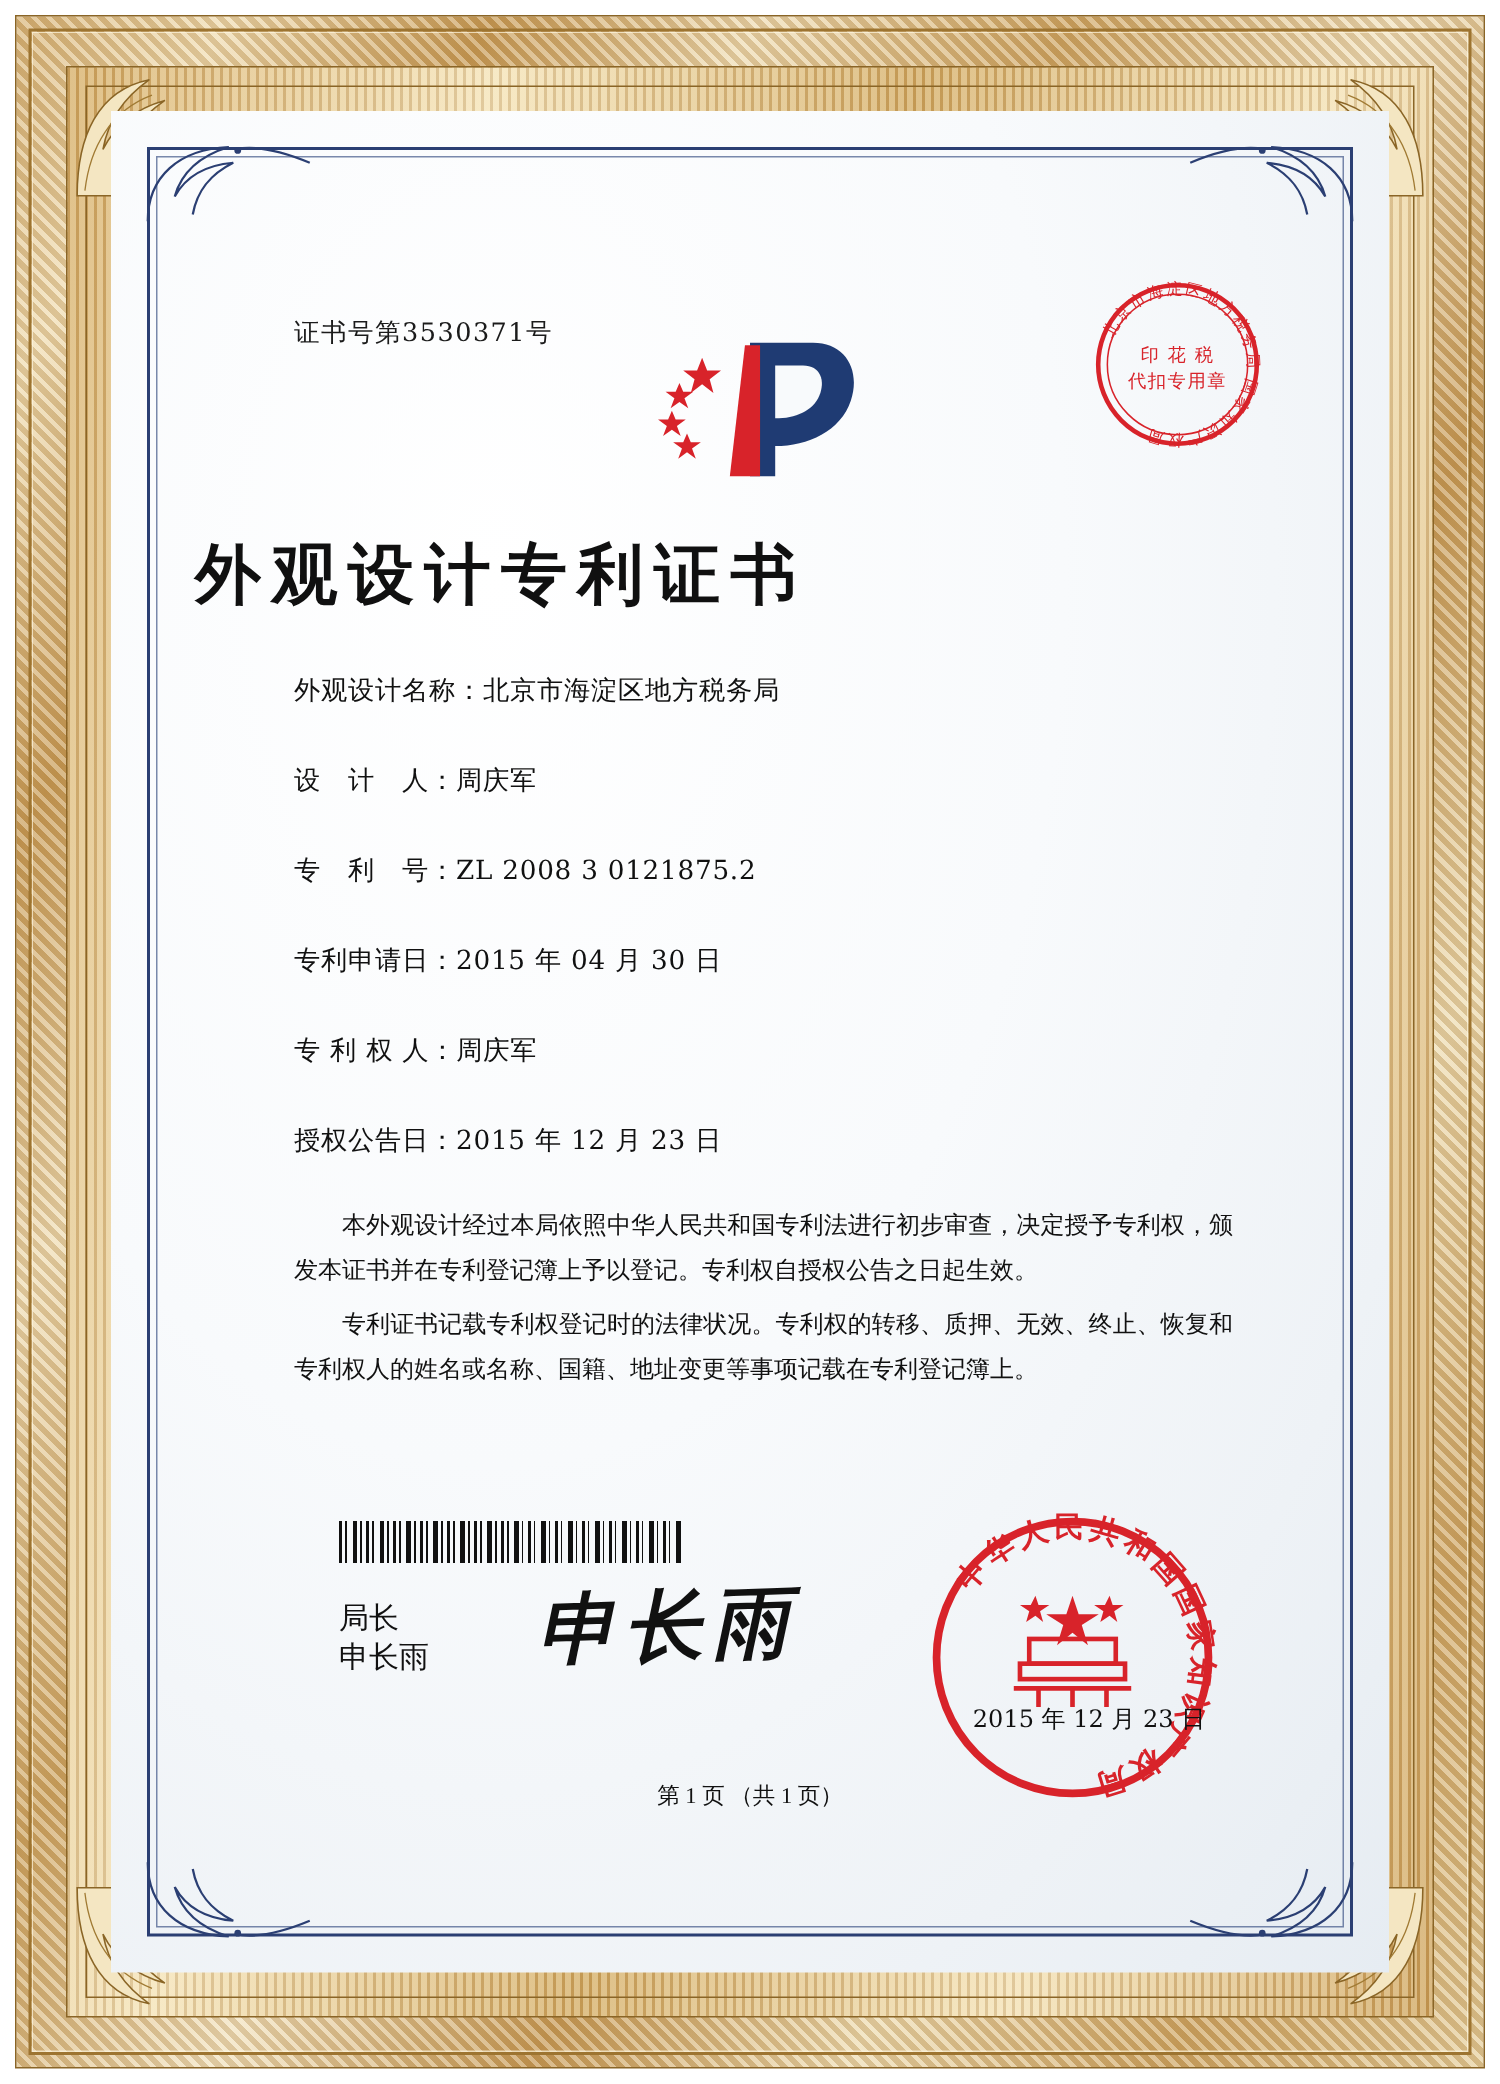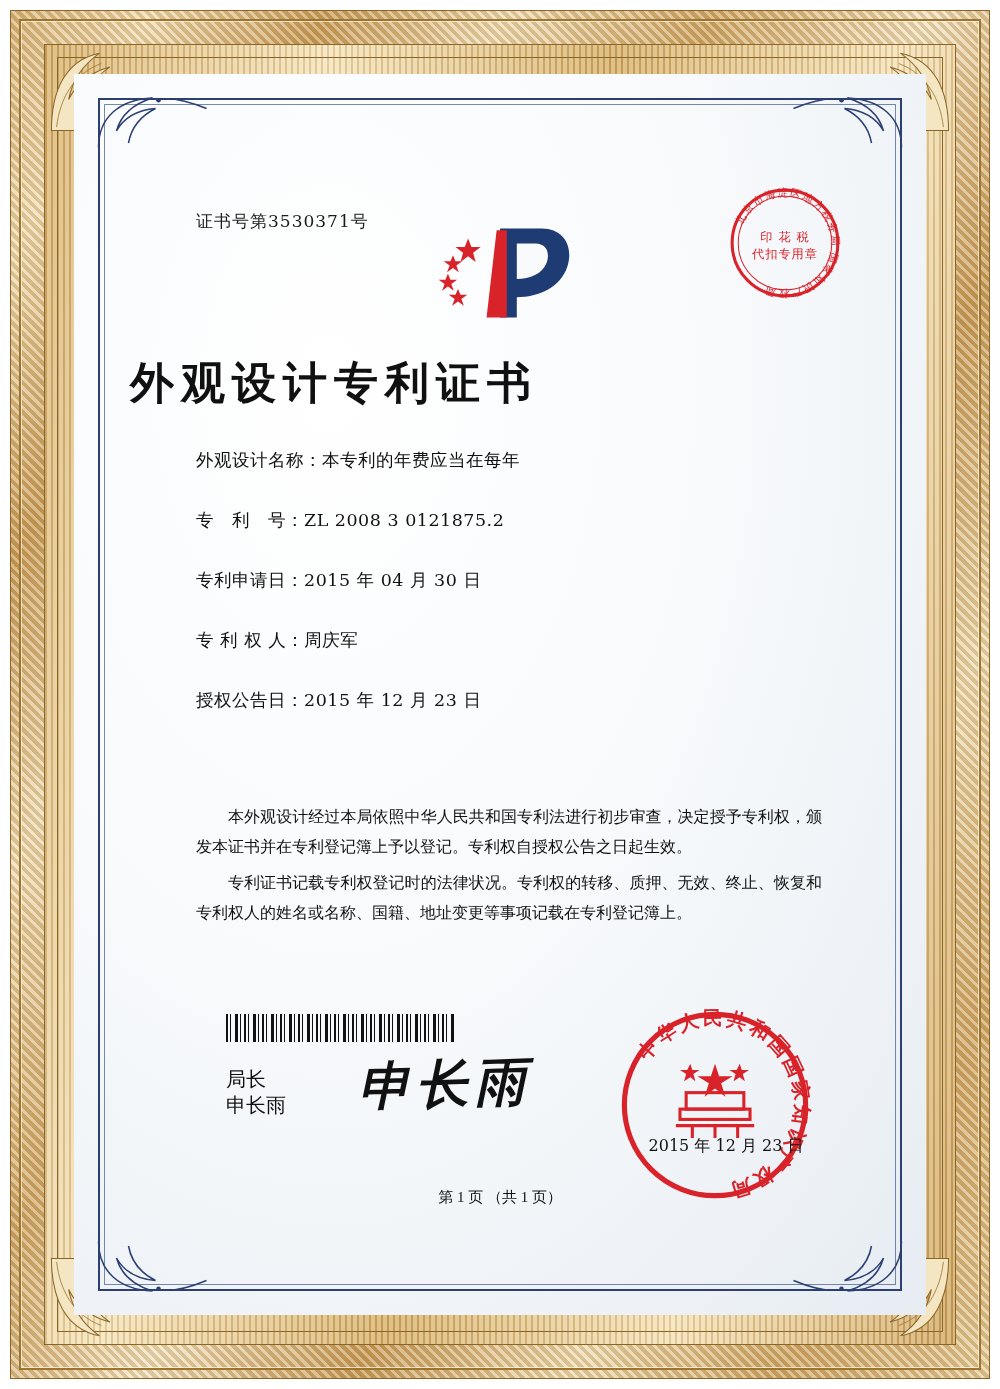--- a/index.html
+++ b/index.html
@@ -371,21 +371,24 @@
             <polygon points="38,66 41,73 49,73 42,78 45,86 38,81 31,86 34,78 27,73 35,73"></polygon>
             <polygon points="50,84 53,91 61,91 54,96 57,104 50,99 43,104 46,96 39,91 47,91"></polygon>
           </g>
         </svg>
       </div>
 
       <div class="title">外观设计专利证书</div>
 
       <div class="fields">
         <div class="field-row">
-          <span class="field-label">外观设计名称：</span><span class="field-value">本专利的年费应当在每年</span>
+          <span class="field-label">外观设计名称：</span><span class="field-value">北京市海淀区地方税务局</span>
+        </div>
+        <div class="field-row">
+          <span class="field-label">设　计　人：</span><span class="field-value">周庆军</span>
         </div>
         <div class="field-row">
           <span class="field-label">专　利　号：</span><span class="field-value">ZL 2008 3 0121875.2</span>
         </div>
         <div class="field-row">
           <span class="field-label">专利申请日：</span><span class="field-value">2015 年 04 月 30 日</span>
         </div>
         <div class="field-row">
           <span class="field-label">专 利 权 人：</span><span class="field-value">周庆军</span>
         </div>

